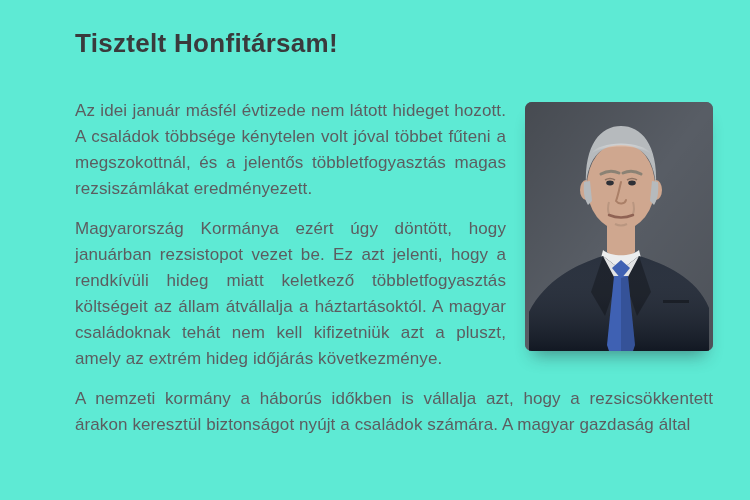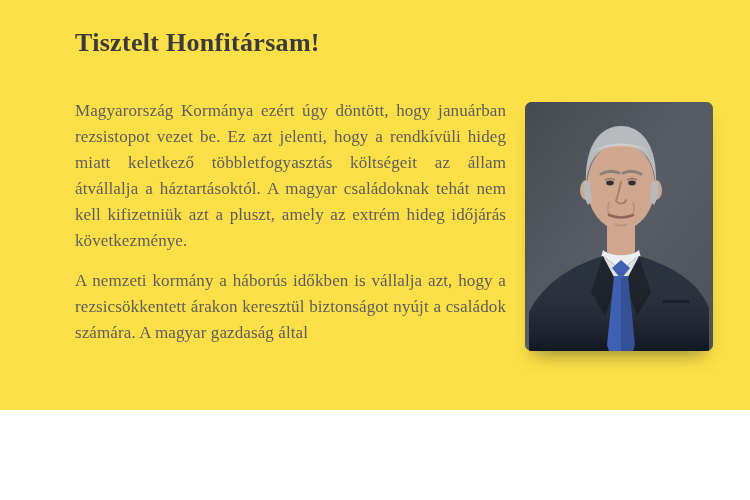--- a/index.html
+++ b/index.html
@@ -3,24 +3,24 @@
 <meta charset="utf-8">
 <style>
   html, body {
     margin: 0;
     padding: 0;
     background: #ffffff;
   }
   .page {
     position: relative;
     width: 750px;
-    height: 410px;
+    height: 500px;
     overflow: hidden;
-    background: #fde047;
-    font-family: Liberation Serif, serif;
+    background: #5eead4;
+    font-family: Liberation Sans, sans-serif;
   }
   .inner {
     padding: 28px 37px 0 75px;
   }
   .doc-title {
     margin: 0 0 40px 0;
     font-size: 26px;
     line-height: 30px;
     font-weight: bold;
     letter-spacing: 0.3px;
@@ -119,18 +119,19 @@
           <rect x="138" y="198" width="26" height="3" fill="rgba(0,0,0,0.35)"></rect>
 
           <path d="M80,158 L96,188 L112,158 L114,154 L96,168 L78,154 Z" fill="rgba(236,237,238,0.95)"></path>
 
           <polygon points="96,158 105,166 96,177 87,166" fill="#3f61b3"></polygon>
           <path d="M89,174 L103,174 L110,243 L108,249 L84,249 L82,243 Z" fill="#3f61b3"></path>
           <path d="M96,176 L103,174 L110,243 L108,249 L96,249 Z" fill="rgba(0,0,0,0.15)"></path>
         </svg>
       </figure>
 
+      <p>Az idei január másfél évtizede nem látott hideget hozott. A családok többsége kénytelen volt jóval többet fűteni a megszokottnál, és a jelentős többletfogyasztás magas rezsiszámlákat eredményezett.</p>
       <p>Magyarország Kormánya ezért úgy döntött, hogy januárban rezsistopot vezet be. Ez azt jelenti, hogy a rendkívüli hideg miatt keletkező többletfogyasztás költségeit az állam átvállalja a háztartásoktól. A magyar családoknak tehát nem kell kifizetniük azt a pluszt, amely az extrém hideg időjárás következménye.</p>
       <p>A nemzeti kormány a háborús időkben is vállalja azt, hogy a rezsicsökkentett árakon keresztül biztonságot nyújt a családok számára. A magyar gazdaság által</p>
 
     </div>
   </div>
 </div>
 
 </body></html>

